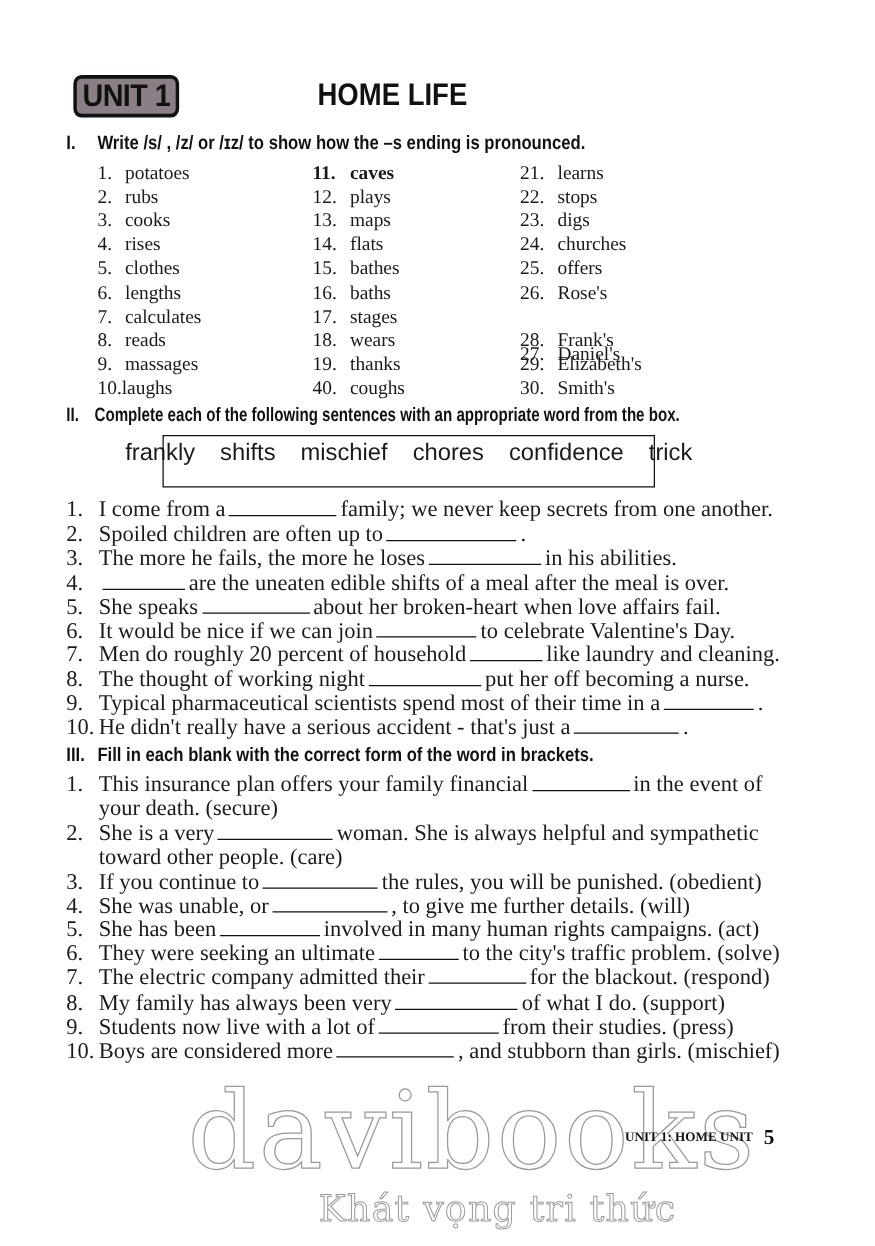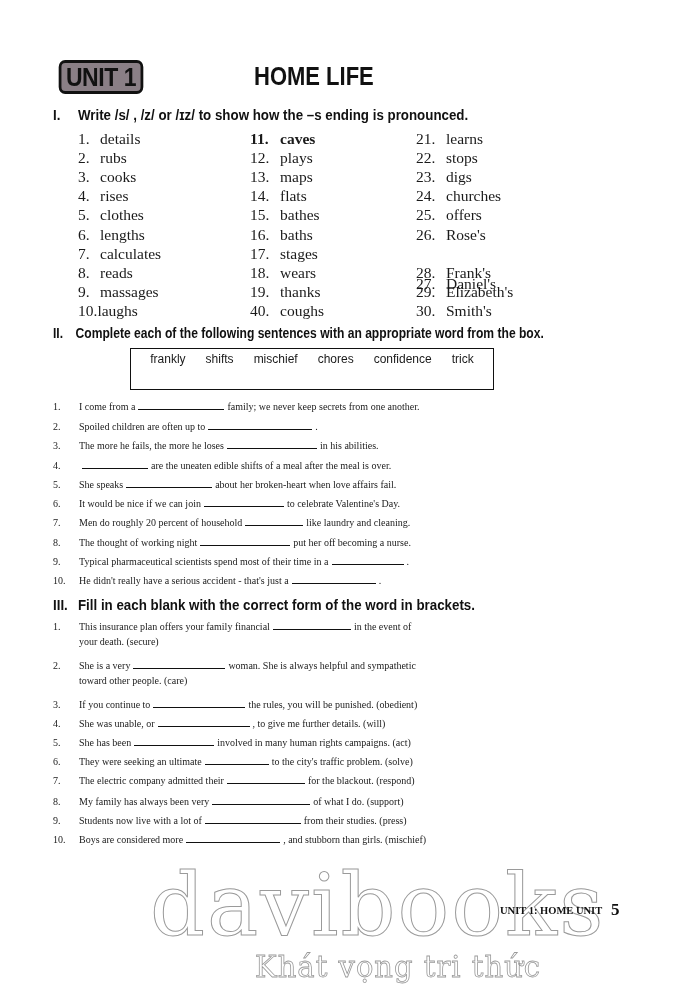--- a/index.html
+++ b/index.html
@@ -26,29 +26,29 @@
     white-space: nowrap; transform-origin: left top;
   }
   .section-head .num { display: inline-block; width: 29px; }
   .word-list {
     position: absolute; left: 78px; top: 130px;
     font-family: "Liberation Serif", serif; font-size: 15.5px; color: #1a1a1a;
   }
   .word-item { position: absolute; white-space: nowrap; }
   .word-item .n { display: inline-block; }
   .box {
-    position: absolute; left: 130px; top: 348px; width: 364px; height: 42px;
+    position: absolute; left: 130px; top: 348px; width: 394px; height: 42px;
     border: 1.5px solid #111; box-sizing: border-box;
-    font-family: "Liberation Sans", sans-serif; font-size: 12px; color: #1a1a1a; padding-left: 16px;
+    font-family: "Liberation Sans", sans-serif; font-size: 19px; color: #1a1a1a; padding-left: 16px;
   }
   .box-row { position: absolute; left: 0; right: 0; display: flex; justify-content: center; gap: 20px; white-space: nowrap; }
   .box-row.r1 { top: 3px; }
   .box-row.r2 { top: 21px; }
   .sent {
-    position: absolute; left: 53px; font-family: "Liberation Serif", serif; font-size: 10px; color: #1a1a1a;
+    position: absolute; left: 53px; font-family: "Liberation Serif", serif; font-size: 18px; color: #1a1a1a;
     white-space: nowrap;
   }
   .sent .n { display: inline-block; width: 26px; }
   .blank { display: inline-block; border-bottom: 1.3px solid #111; height: 12px; vertical-align: baseline; margin: 0 3px; }
   .footer {
     position: absolute; left: 500px; top: 905px;
     font-family: "Liberation Serif", serif; font-weight: bold; font-size: 10.5px; color: #111;
   }
   .page-num {
     position: absolute; left: 611px; top: 900px;
@@ -71,21 +71,21 @@
 <div class="unit-badge">
   <span>UNIT 1</span>
 </div>
 <div class="page-title">HOME LIFE</div>
 
 <div class="section-head" style="top:106px; transform:scaleX(0.86);">
   <span class="num">I.</span><span>Write /s/ , /z/ or /ɪz/ to show how the –s ending is pronounced.</span>
 </div>
 
 <div class="word-list" id="wordlist">
-    <div class="word-item" style="left: 0px; top: 0px;"><span class="n" style="width: 22px;">1.</span><span>details</span></div>
+    <div class="word-item" style="left: 0px; top: 0px;"><span class="n" style="width: 22px;">1.</span><span>potatoes</span></div>
     <div class="word-item" style="left: 0px; top: 19.1px;"><span class="n" style="width: 22px;">2.</span><span>rubs</span></div>
     <div class="word-item" style="left: 0px; top: 38.2px;"><span class="n" style="width: 22px;">3.</span><span>cooks</span></div>
     <div class="word-item" style="left: 0px; top: 57.3px;"><span class="n" style="width: 22px;">4.</span><span>rises</span></div>
     <div class="word-item" style="left: 0px; top: 76.4px;"><span class="n" style="width: 22px;">5.</span><span>clothes</span></div>
     <div class="word-item" style="left: 0px; top: 95.5px;"><span class="n" style="width: 22px;">6.</span><span>lengths</span></div>
     <div class="word-item" style="left: 0px; top: 114.6px;"><span class="n" style="width: 22px;">7.</span><span>calculates</span></div>
     <div class="word-item" style="left: 0px; top: 133.7px;"><span class="n" style="width: 22px;">8.</span><span>reads</span></div>
     <div class="word-item" style="left: 0px; top: 152.8px;"><span class="n" style="width: 22px;">9.</span><span>massages</span></div>
     <div class="word-item" style="left: 0px; top: 171.9px;"><span class="n" style="width: auto;">10.</span><span>laughs</span></div>
     <div class="word-item" style="left: 172px; top: 0px; font-weight: bold;"><span class="n" style="width: 30px;">11.</span><span>caves</span></div>

